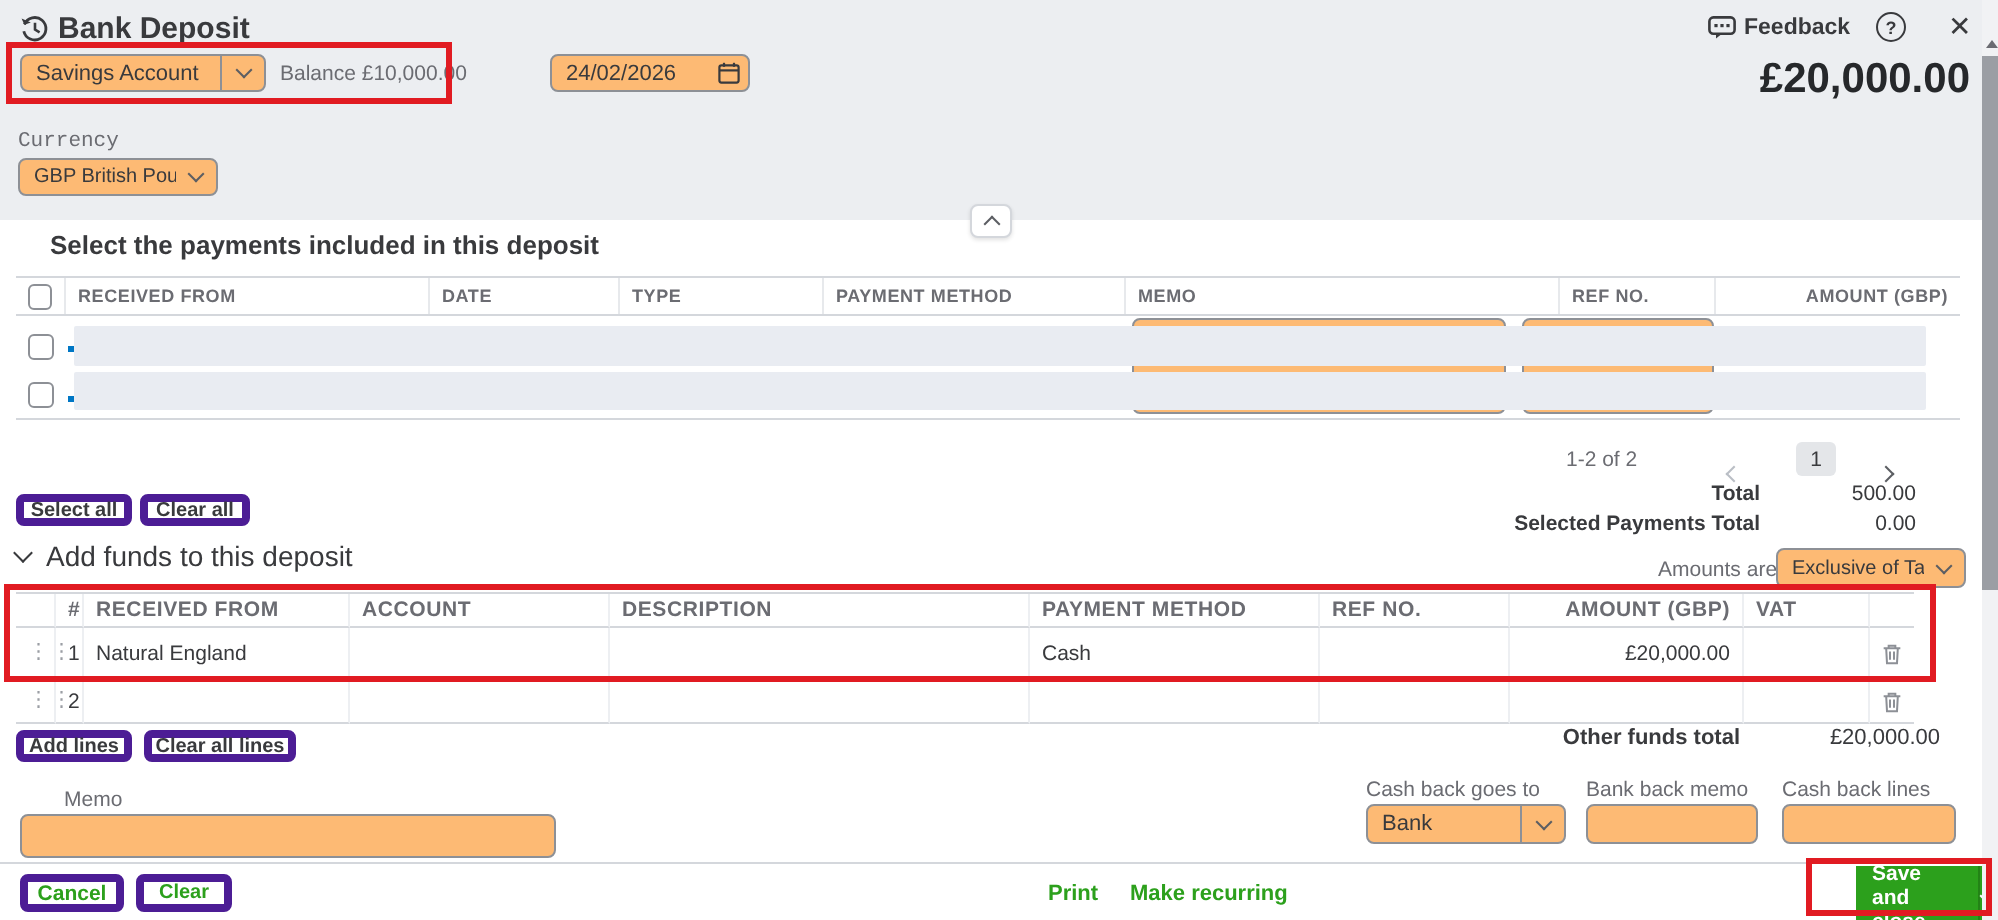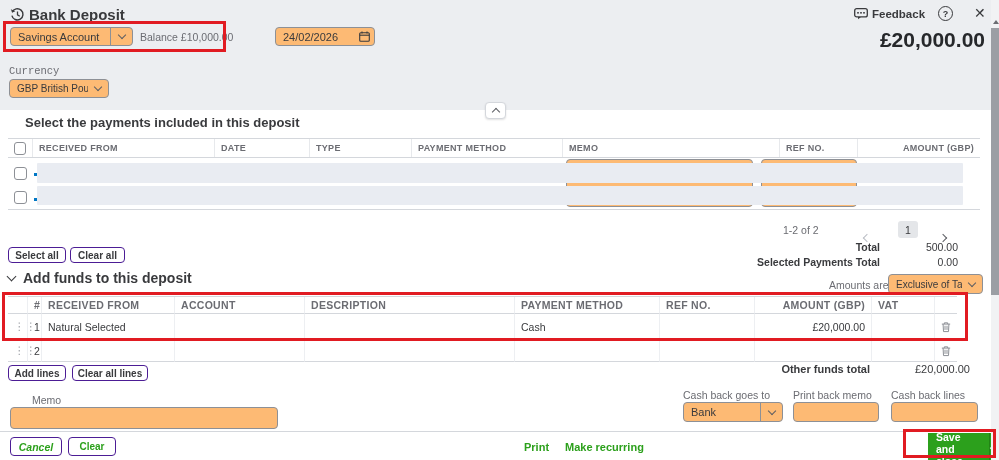--- a/index.html
+++ b/index.html
@@ -18,21 +18,21 @@
   .chev.left { transform: rotate(135deg); }
   .chev.right { transform: rotate(-45deg); }
   .chev.light { border-color:#babec5; }
   .chev.white { border-color:#fff; }
 
   .field { background:#fdba74; border:1px solid #8d9096; border-radius:4px; display:flex; align-items:center; font-size:11px; color:#393a3d; }
   .field .val { flex:1; padding:0 7px; white-space:nowrap; overflow:hidden; }
   .field .dd { width:22px; align-self:stretch; display:flex; align-items:center; justify-content:center; border-left:1px solid #8d9096; }
   .field .dd-plain { width:20px; display:flex; align-items:center; justify-content:center; }
 
-  .btn-ghost { background:#fff; border:1px solid #4c1d95; border-radius:4px; font-size:10px; font-weight:bold; color:#393a3d; display:flex; align-items:center; justify-content:center; cursor:pointer; }
+  .btn-ghost { background:#fff; border:4px solid #4c1d95; border-radius:4px; font-size:10px; font-weight:bold; color:#393a3d; display:flex; align-items:center; justify-content:center; cursor:pointer; }
   .btn-green { color:#2ca01c; }
 
   .colhdr { font-size:9px; font-weight:bold; color:#6b6c72; letter-spacing:.3px; }
   .checkbox { width:13px; height:13px; border:1.5px solid #8d9096; border-radius:3px; background:#fff; }
 
   .ptable-head { display:flex; align-items:center; border-top:1px solid #d4d7dc; border-bottom:1px solid #d4d7dc; }
   .ptable-head .cell { height:100%; display:flex; align-items:center; padding:0 6px; border-right:1px solid #e7e9ec; }
   .ptable-head .cell:last-child { border-right:none; justify-content:flex-end; }
 
   .redact { background:#e9ecf2; border-radius:1px; }
@@ -153,21 +153,21 @@
   <div class="abs" style="left:680px; top:241px; width:200px; text-align:right; font-size:10.5px; font-weight:bold;">Total</div>
   <div class="abs" style="left:860px; top:241px; width:98px; text-align:right; font-size:10.5px;">500.00</div>
   <div class="abs" style="left:680px; top:256px; width:200px; text-align:right; font-size:10.5px; font-weight:bold;">Selected Payments Total</div>
   <div class="abs" style="left:860px; top:256px; width:98px; text-align:right; font-size:10.5px;">0.00</div>
 
   <div class="abs btn-ghost" style="left:8px; top:247px; width:58px; height:16px;">Select all</div>
   <div class="abs btn-ghost" style="left:70px; top:247px; width:55px; height:16px;">Clear all</div>
 
   <div class="abs" style="left:8px; top:270px; display:flex; align-items:center; gap:8px;">
     <i class="chev down" style="border-color:#393a3d; width:7px; height:7px;"></i>
-    <span style="font-size:14px; font-weight:bold;">Add funds to this deposit</span>
+    <span style="font-size:14px; font-weight:normal;">Add funds to this deposit</span>
   </div>
 
   <div class="abs muted" style="left:829px; top:279px; font-size:10.5px;">Amounts are</div>
   <div class="abs field" style="left:888px; top:274px; width:95px; height:20px; font-size:10px;">
     <span class="val">Exclusive of Tax</span>
     <span class="dd-plain">
         <i class="chev down"></i>
       </span>
   </div>
 
@@ -179,21 +179,21 @@
     <div class="c hd colhdr">ACCOUNT</div>
     <div class="c hd colhdr">DESCRIPTION</div>
     <div class="c hd colhdr">PAYMENT METHOD</div>
     <div class="c hd colhdr">REF NO.</div>
     <div class="c hd colhdr right">AMOUNT (GBP)</div>
     <div class="c hd colhdr">VAT</div>
     <div class="c hd noborder"></div>
 
     <div class="c r1 drag-dots">⋮⋮</div>
     <div class="c r1">1</div>
-    <div class="c r1">Natural Selected</div>
+    <div class="c r1">Natural England</div>
     <div class="c r1"></div>
     <div class="c r1"></div>
     <div class="c r1">Cash</div>
     <div class="c r1"></div>
     <div class="c r1 right">£20,000.00</div>
     <div class="c r1"></div>
     <div class="c r1 noborder" style="justify-content:center;">
       <svg class="trash" viewBox="0 0 12 14">
           <path d="M1 3.5 h10 M4 3.5 V2 h4 v1.5 M2.5 3.5 l0.5 9 h6 l0.5-9 M4.8 5.5 v5 M7.2 5.5 v5"></path>
         </svg>
@@ -224,27 +224,27 @@
   <div class="abs muted" style="left:32px; top:394px; font-size:10.5px;">Memo</div>
   <div class="abs field" style="left:10px; top:407px; width:268px; height:22px;"></div>
 
   <div class="abs muted" style="left:683px; top:389px; font-size:10.5px;">Cash back goes to</div>
   <div class="abs field" style="left:683px; top:402px; width:100px; height:20px;">
     <span class="val">Bank</span>
     <span class="dd">
         <i class="chev down"></i>
       </span>
   </div>
-  <div class="abs muted" style="left:793px; top:389px; font-size:10.5px;">Print back memo</div>
+  <div class="abs muted" style="left:793px; top:389px; font-size:10.5px;">Bank back memo</div>
   <div class="abs field" style="left:793px; top:402px; width:86px; height:20px;"></div>
   <div class="abs muted" style="left:891px; top:389px; font-size:10.5px;">Cash back lines</div>
   <div class="abs field" style="left:891px; top:402px; width:87px; height:20px;"></div>
 
   <div class="abs" style="left:0; top:431px; width:999px; height:29px; background:#fff; border-top:1px solid #d4d7dc;"></div>
-  <div class="abs btn-ghost btn-green" style="left:10px; top:437px; width:52px; height:19px; font-size:10.5px;font-style:italic;">Cancel</div>
+  <div class="abs btn-ghost btn-green" style="left:10px; top:437px; width:52px; height:19px; font-size:10.5px;">Cancel</div>
   <div class="abs btn-ghost btn-green" style="left:68px; top:437px; width:48px; height:19px; font-size:10px;">Clear</div>
   <div class="abs linkish" style="left:476px; top:441px;">Print</div>
   <div class="abs linkish" style="left:517px; top:441px;">Make recurring</div>
 
   <div class="abs" style="left:908px; top:433px; height:32px; display:flex; border-radius:4px; overflow:hidden;padding-left:20px;">
     <div style="background:#2ca01c; color:#fff; font-size:10.5px; font-weight:bold; display:flex; align-items:center; padding:0 8px;">Save and close</div>
     <div style="background:#2ca01c; border-left:1px solid #238316; width:17px; display:flex; align-items:center; justify-content:center;">
       <i class="chev down white"></i>
     </div>
   </div>

